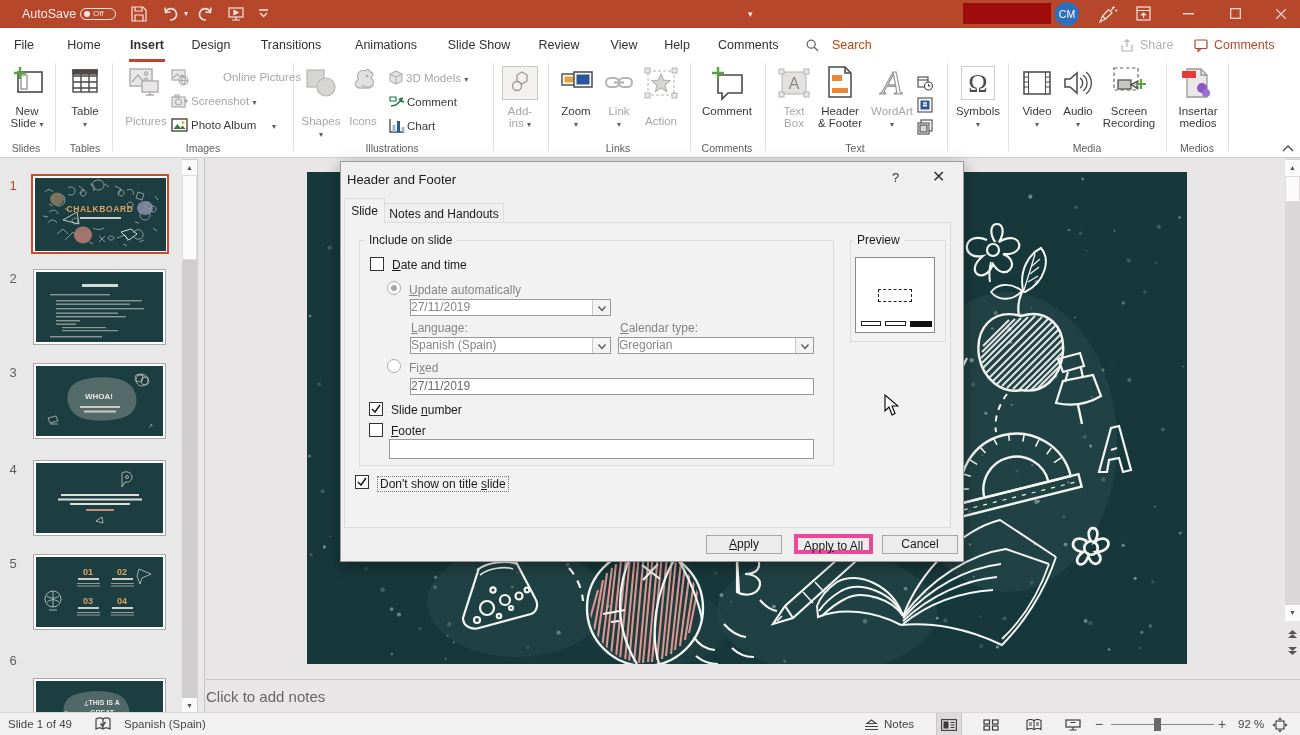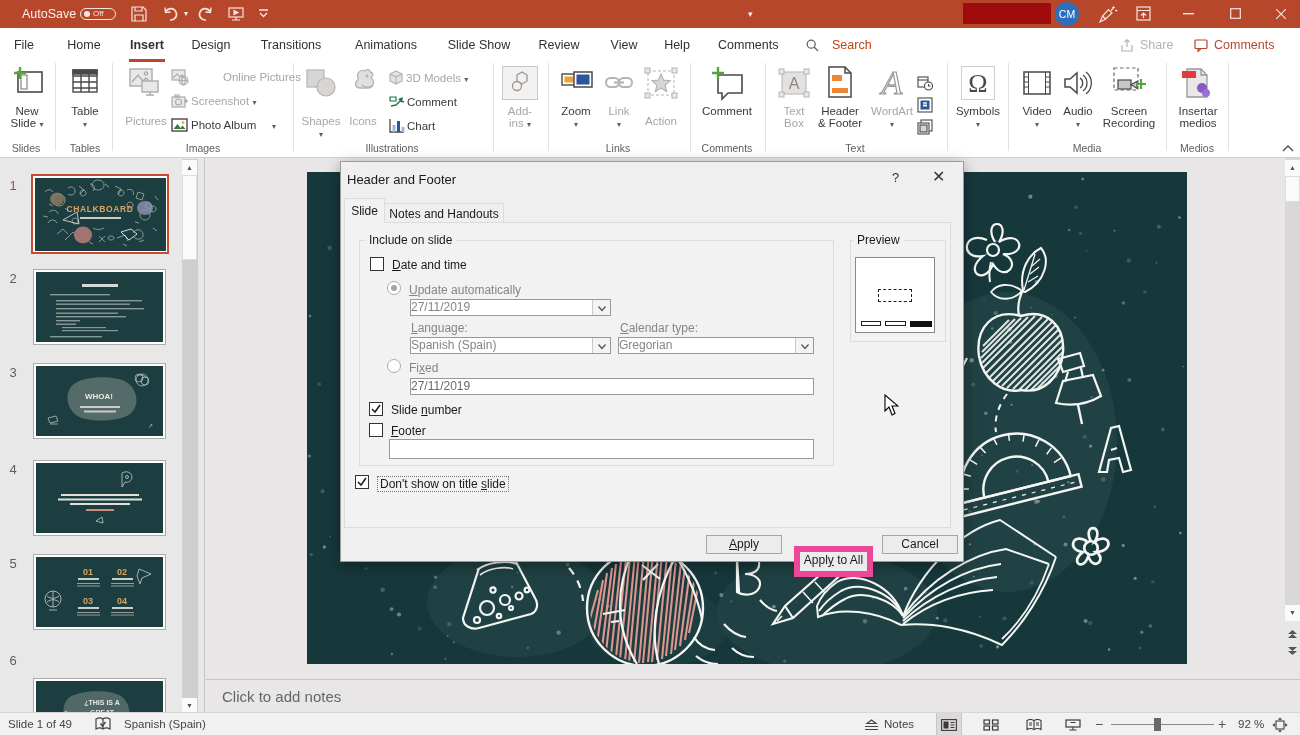--- a/index.html
+++ b/index.html
@@ -860,21 +860,21 @@
   <div style="position:absolute;left:0;top:447px;width:15px;height:16px;background:#FBFAFA;text-align:center;font-size:7px;color:#555;line-height:16px">▼</div>
 </div>
 <svg class="abs" style="left:1286px;top:628px" width="13" height="12" viewBox="0 0 13 12" fill="#555">
     <path d="M2 6l4.5-4L11 6z"></path>
     <path d="M2 10l4.5-4L11 10z"></path>
   </svg>
 <svg class="abs" style="left:1286px;top:645px" width="13" height="12" viewBox="0 0 13 12" fill="#555">
     <path d="M2 2l4.5 4L11 2z"></path>
     <path d="M2 6l4.5 4L11 6z"></path>
   </svg>
-<div id="notes"><span style="margin-left:16px">Click to add notes</span></div>
+<div id="notes"><span style="margin-left:0">Click to add notes</span></div>
 
 <div id="status">
   <div class="s" style="left:8px">Slide 1 of 49</div>
   <svg class="abs" style="left:95px;top:4px" width="16" height="15" viewBox="0 0 16 15" fill="none" stroke="#444" stroke-width="1.2">
       <path d="M1 2c2.5-1.5 5-1.5 7 0 2-1.5 4.5-1.5 7 0v10c-2.5-1.5-5-1.5-7 0-2-1.5-4.5-1.5-7 0z"></path>
       <path d="M8 2v10"></path>
       <path d="M5.5 6.5l2 2.5 3-4" stroke-width="1.4"></path>
     </svg>
   <div class="s" style="left:124px">Spanish (Spain)</div>
   <svg class="abs" style="left:864px;top:6px" width="15" height="12" viewBox="0 0 15 12" fill="none" stroke="#444" stroke-width="1.2">
@@ -966,19 +966,19 @@
   <div class="gbox" style="left:509px;top:78px;width:96px;height:102px"></div>
   <div class="gboxlabel" style="left:512px;top:71px">Preview</div>
   <div style="position:absolute;left:514px;top:95px;width:80px;height:76px;background:#fff;border:1px solid #888">
     <div style="position:absolute;left:22px;top:31px;width:34px;height:13px;border:1.4px dashed #222"></div>
     <div style="position:absolute;left:5px;top:63px;width:20px;height:5px;border:1px solid #222"></div>
     <div style="position:absolute;left:29px;top:63px;width:21px;height:5px;border:1px solid #222"></div>
     <div style="position:absolute;left:54px;top:63px;width:22px;height:6px;background:#111"></div>
   </div>
 
   <div class="dbtn" style="left:365px;top:373px"><u>A</u>pply</div>
-  <div class="dbtn" style="left:453px;top:384px;width:79px;height:31px;border:6px solid #ec4899;line-height:17px">Appl<u>y</u> to All</div>
+  <div class="dbtn" style="left:453px;top:372px;width:79px;height:20px;border:4px solid #ec4899;line-height:17px">Appl<u>y</u> to All</div>
   <div class="dbtn" style="left:541px;top:373px">Cancel</div>
 </div>
 
 <svg class="abs" style="left:884px;top:394px" width="15" height="22" viewBox="0 0 15 22">
     <path d="M1 1v16l4-4 3 8 3-1.5-3-7.5h6z" fill="#fff" stroke="#000" stroke-width="1.1"></path>
   </svg>
 
 </body></html>

